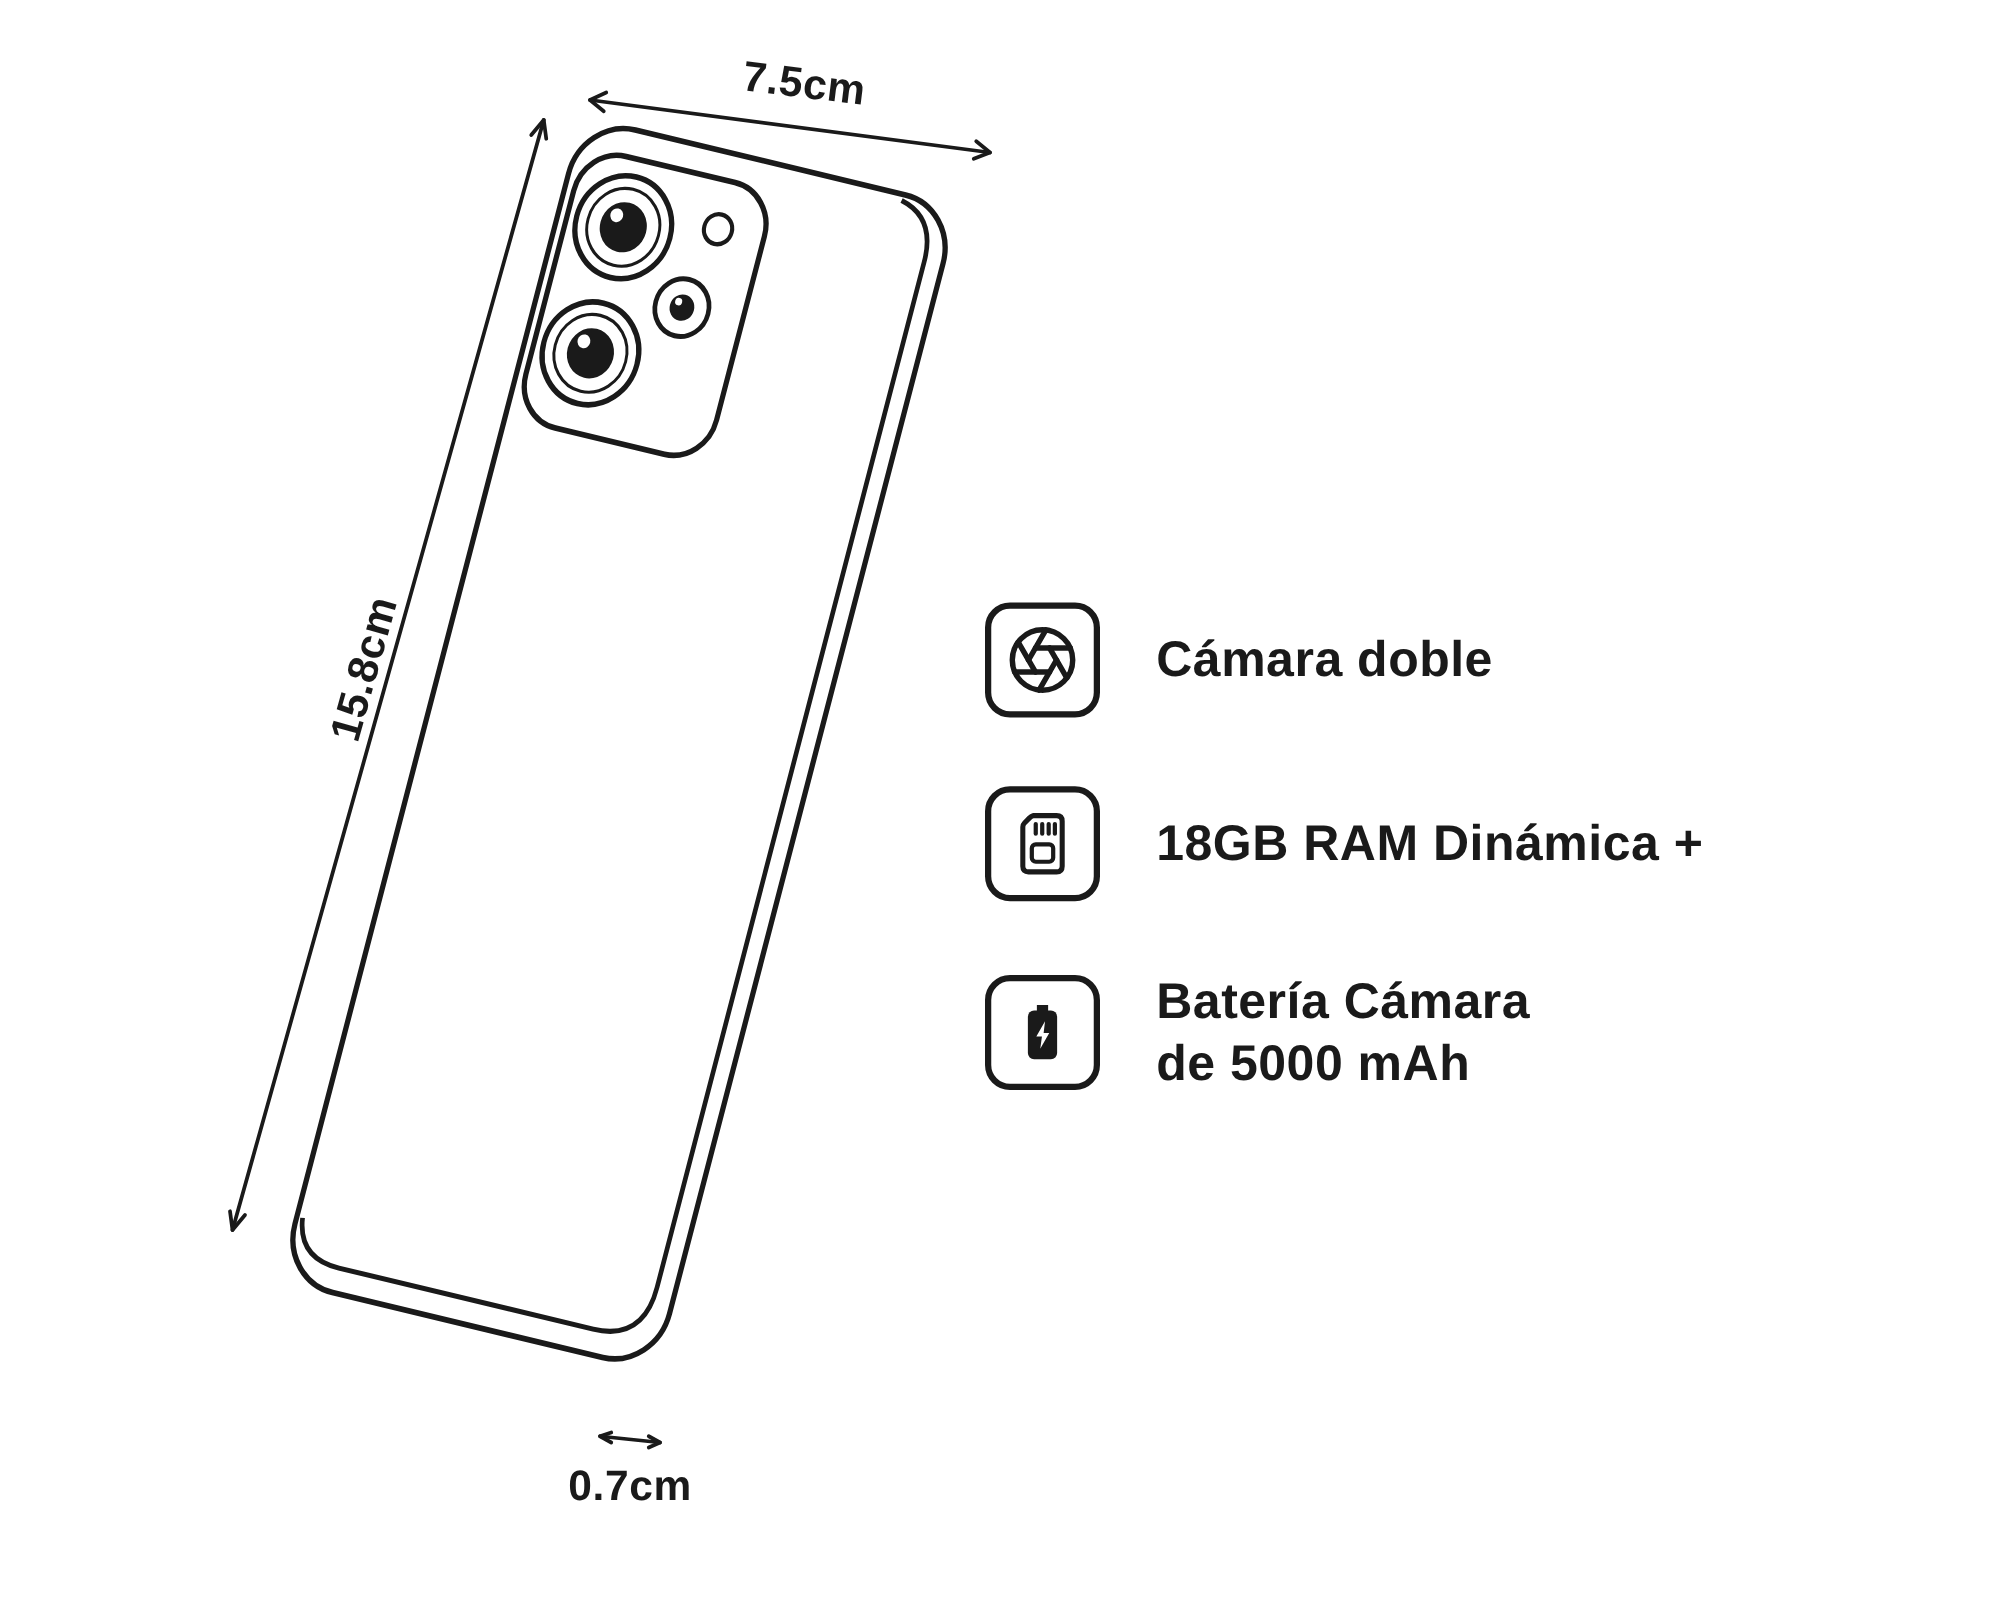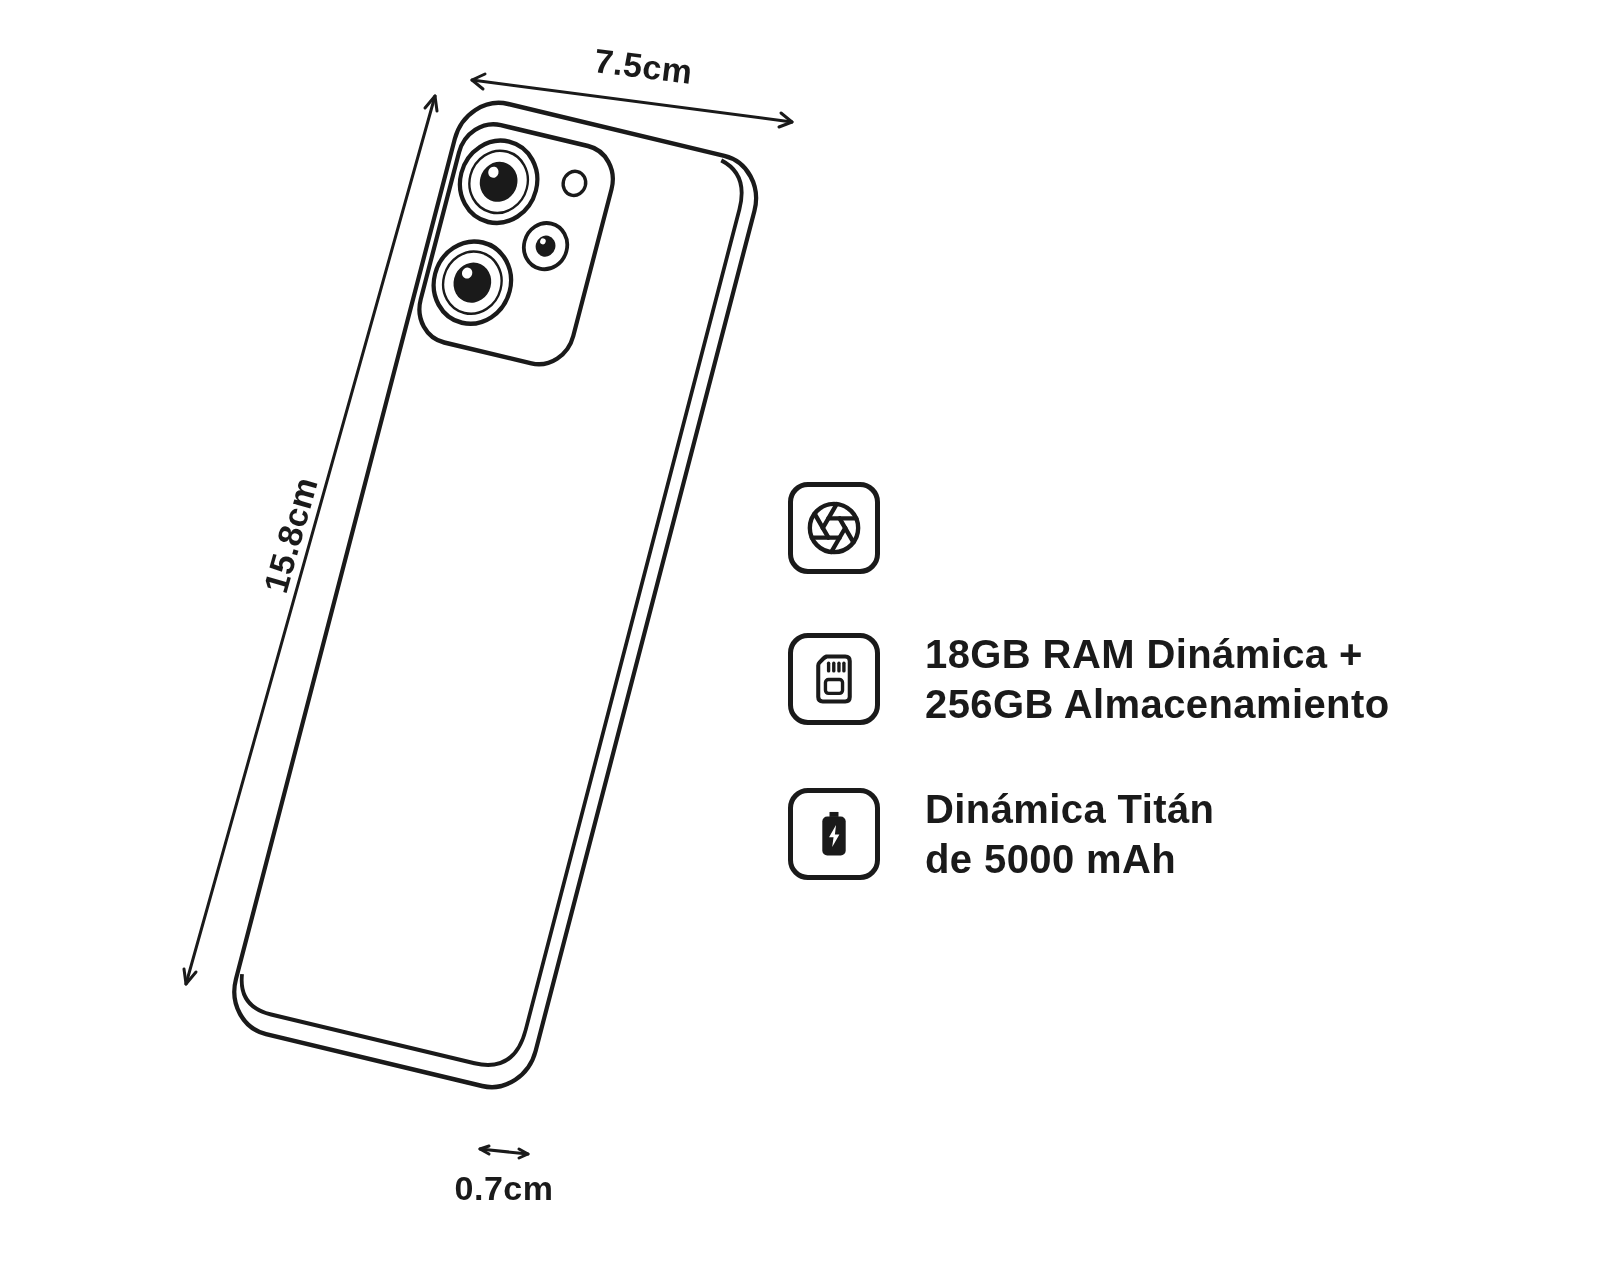--- a/index.html
+++ b/index.html
@@ -106,49 +106,49 @@
           <circle cx="12" cy="12" r="10"></circle>
           <line x1="14.31" y1="8" x2="20.05" y2="17.94"></line>
           <line x1="9.69" y1="8" x2="21.17" y2="8"></line>
           <line x1="7.38" y1="12" x2="13.12" y2="2.06"></line>
           <line x1="9.69" y1="16" x2="3.95" y2="6.06"></line>
           <line x1="14.31" y1="16" x2="2.83" y2="16"></line>
           <line x1="16.62" y1="12" x2="10.88" y2="21.94"></line>
         </svg>
       </div>
       <div class="feature-text">
+        <div>Cámara doble</div>
       </div>
     </div>
 
     <div class="feature-row">
       <div class="icon-box">
         <svg width="54" height="54" viewBox="0 0 24 24" fill="none" stroke="#1a1a1a" stroke-width="1.8" stroke-linecap="round" stroke-linejoin="round">
           <path d="M8.7 2 H17 Q19 2 19 4 V20 Q19 22 17 22 H7 Q5 22 5 20 V6 Q5 5.2 5.6 4.6 L7.3 2.9 Q7.9 2.3 8.7 2 Z"></path>
           <line x1="9.6" y1="5" x2="9.6" y2="8.4" stroke-width="1.5"></line>
           <line x1="11.9" y1="5" x2="11.9" y2="8.4" stroke-width="1.5"></line>
           <line x1="14.2" y1="5" x2="14.2" y2="8.4" stroke-width="1.5"></line>
           <line x1="16.4" y1="5" x2="16.4" y2="8.4" stroke-width="1.5"></line>
           <rect x="8.2" y="12.2" width="7.6" height="6.2" rx="1.4" stroke-width="1.5"></rect>
         </svg>
       </div>
       <div class="feature-text">
         <div>18GB RAM Dinámica +</div>
-        <div>256GB Almacenamiento</div>
       </div>
     </div>
 
 
     <div class="feature-row">
       <div class="icon-box">
         <svg width="54" height="54" viewBox="0 0 24 24">
           <path d="M10 2.2 h4 v2.2 h-4 z" fill="#1a1a1a"></path>
           <rect x="6.8" y="4.2" width="10.4" height="17.3" rx="2.2" fill="#1a1a1a"></rect>
           <path d="M12.9 8 L9.8 13.4 H11.8 L11.2 17.8 L14.4 12.2 H12.4 Z" fill="#ffffff"></path>
         </svg>
       </div>
       <div class="feature-text">
-        <div>Dinámica Titán</div>
+        <div>Batería Cámara</div>
         <div>de 5000 mAh</div>
       </div>
     </div>
 
   </div>
 </div>
 
 </body></html>

